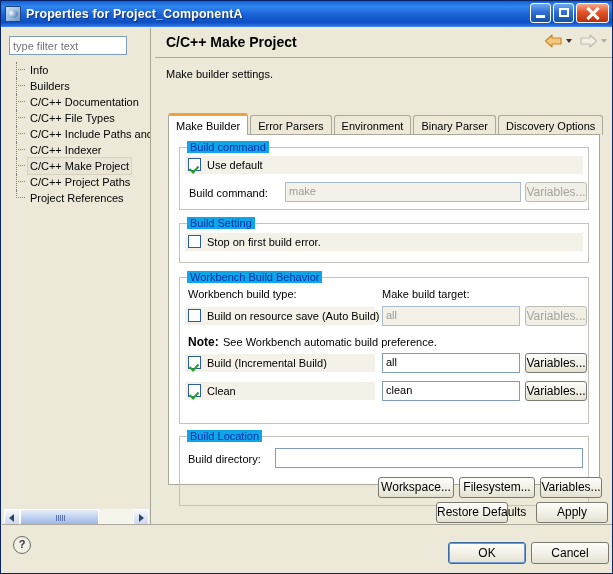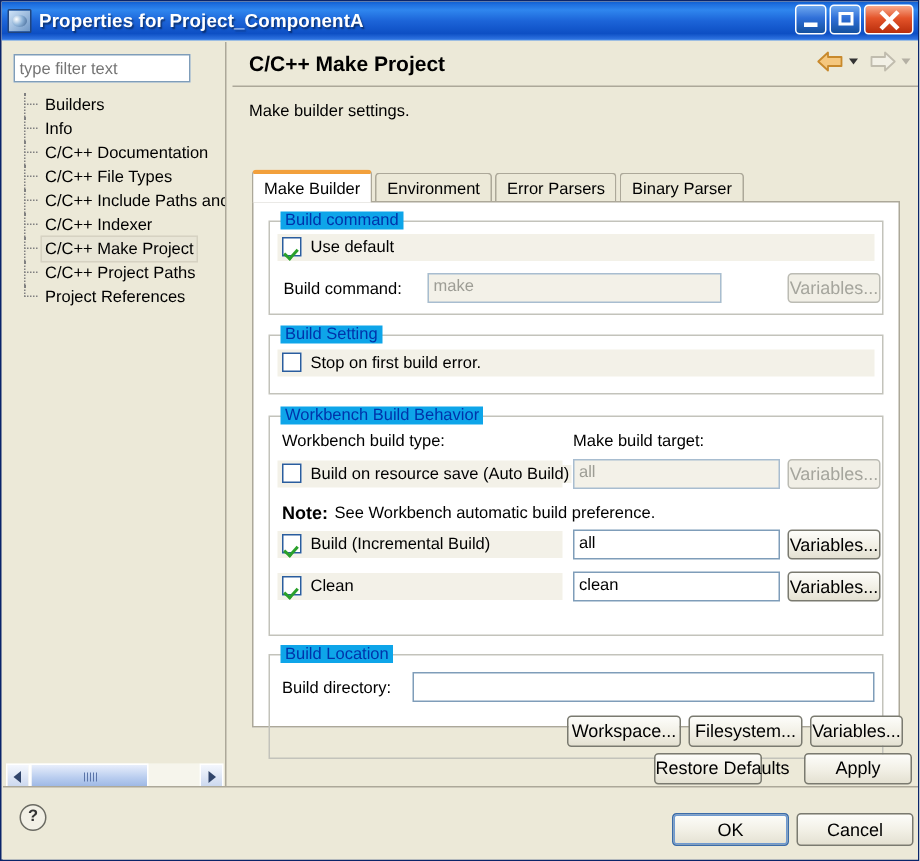--- a/index.html
+++ b/index.html
@@ -453,25 +453,25 @@
       </div>
     </div>
   </div>
 
   <div id="left-panel">
     <input id="filter-input" type="text" placeholder="type filter text" style="">
 
     <div id="tree">
       <div class="tree-item">
         <span class="vline"></span><span class="dots"></span>
+        <span class="lbl">Info</span>
+      </div>
+      <div class="tree-item">
+        <span class="vline"></span><span class="dots"></span>
         <span class="lbl">Builders</span>
-      </div>
-      <div class="tree-item">
-        <span class="vline"></span><span class="dots"></span>
-        <span class="lbl">Info</span>
       </div>
       <div class="tree-item">
         <span class="vline"></span><span class="dots"></span>
         <span class="lbl">C/C++ Documentation</span>
       </div>
       <div class="tree-item">
         <span class="vline"></span><span class="dots"></span>
         <span class="lbl">C/C++ File Types</span>
       </div>
       <div class="tree-item">
@@ -527,39 +527,42 @@
       </div>
     </div>
 
     <div id="page-desc">Make builder settings.</div>
 
     <div id="tabs">
       <div class="tab selected">
         <span>Make Builder</span>
       </div>
       <div class="tab">
+        <span>Error Parsers</span>
+      </div>
+      <div class="tab">
         <span>Environment</span>
-      </div>
-      <div class="tab">
-        <span>Error Parsers</span>
       </div>
       <div class="tab">
         <span>Binary Parser</span>
+      </div>
+      <div class="tab">
+        <span>Discovery Options</span>
       </div>
     </div>
 
     <div id="tab-body">
 
       <div class="group" style="left:10px; top:12px; width:410px; height:63px;">
         <span class="legend">Build command</span>
         <div class="inner-band" style="left:5px; top:8px; width:398px; height:18px;"></div>
         <div class="cb checked" style="left:8px; top:10px;"></div>
         <div class="cb-label" style="left:25px; top:11px;">Use default</div>
         <div class="plain-label" style="left:9px; top:39px;">Build command:</div>
-        <div class="tf disabled" style="left:105px; top:34px; width:196px; height:20px;">make</div>
+        <div class="tf disabled" style="left:105px; top:34px; width:236px; height:20px;">make</div>
         <div class="btn disabled" style="left:345px; top:34px; width:62px; height:20px; line-height:18px;">Variables...</div>
       </div>
 
       <div class="group" style="left:10px; top:88px; width:410px; height:40px;">
         <span class="legend">Build Setting</span>
         <div class="inner-band" style="left:5px; top:9px; width:398px; height:18px;"></div>
         <div class="cb" style="left:8px; top:11px;"></div>
         <div class="cb-label" style="left:25px; top:12px;">Stop on first build error.</div>
       </div>
 

